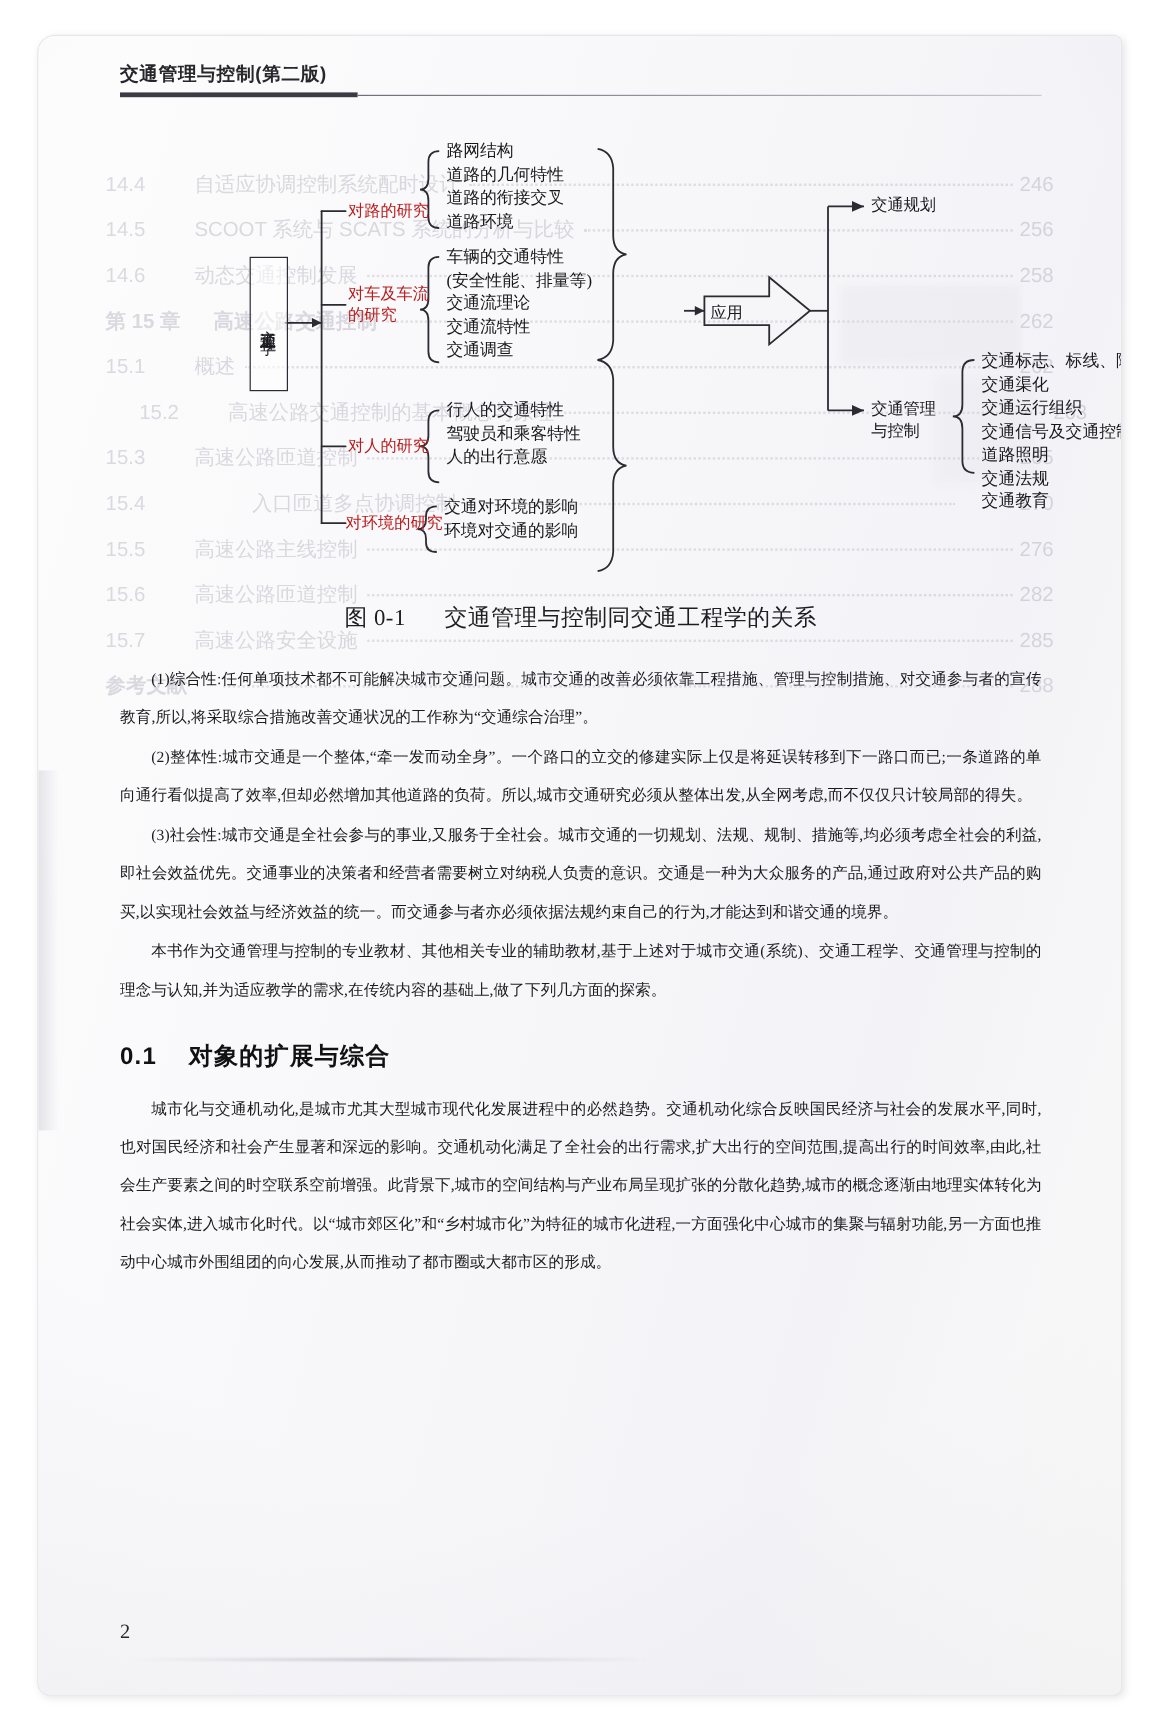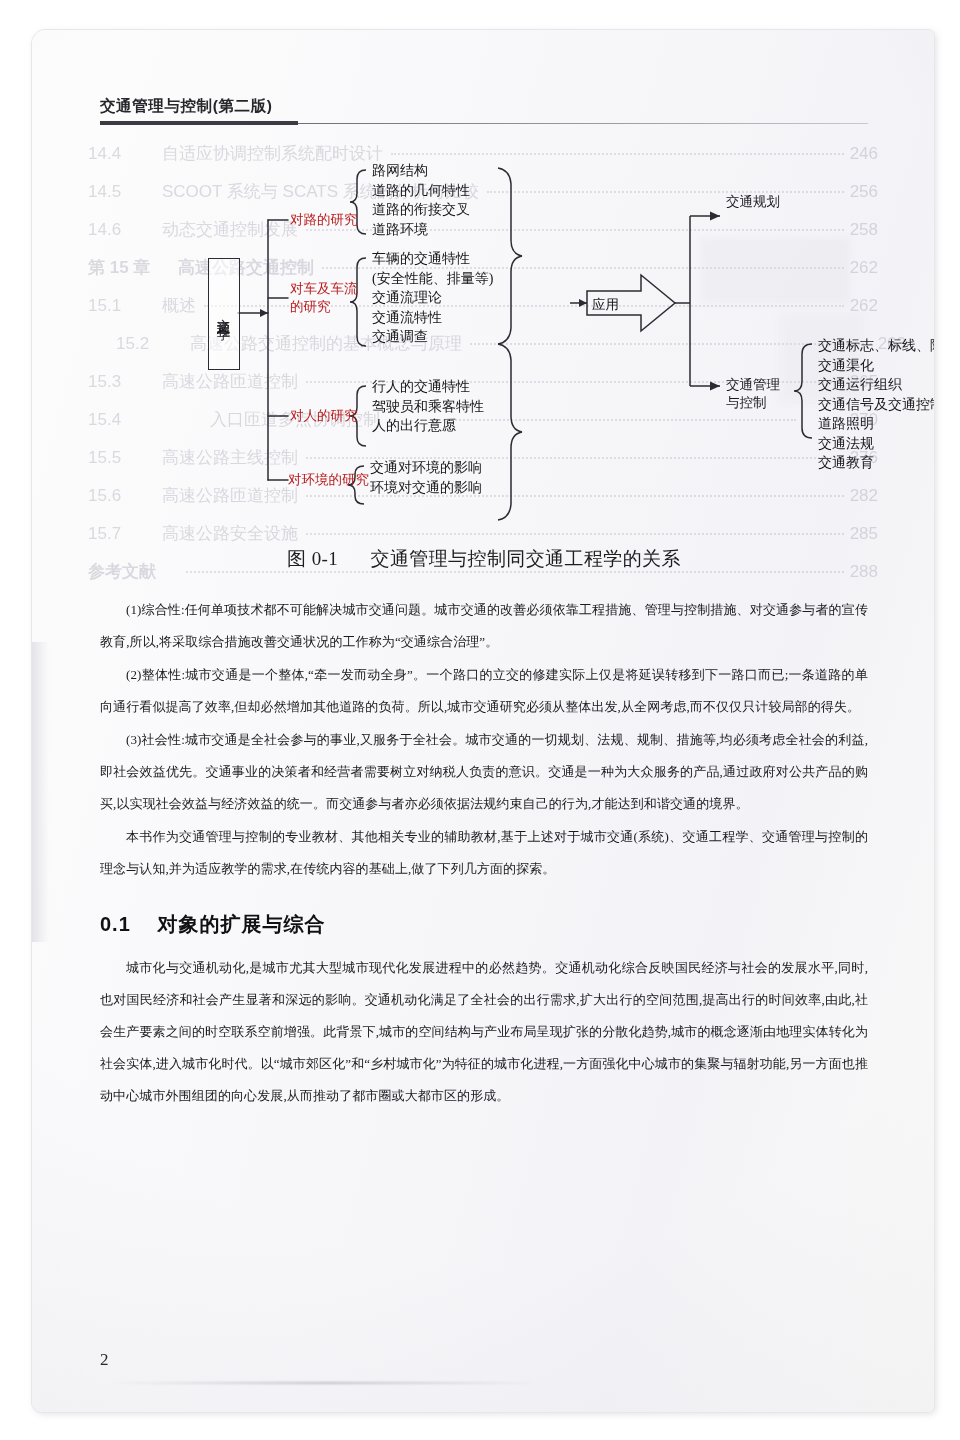--- a/index.html
+++ b/index.html
@@ -37,21 +37,20 @@
     width: 20px; height: 300px;
     background: linear-gradient(90deg, rgba(176,174,186,0.30), rgba(176,174,186,0) 85%);
     pointer-events: none;
   }
 
   .content {
     position: absolute;
     left: 68px; top: 18px;
     width: 768px;
     color: #1c1c20;
-    margin-top: 44px;
   }
 
   
   #running-header { position: relative; height: 46px; }
   #header-title {
     font-family: "Liberation Sans", "DejaVu Sans", sans-serif;
     font-weight: bold;
     font-size: 15.5px;
     letter-spacing: 0.6px;
     color: #26262b;
@@ -406,21 +405,21 @@
             <div>人的出行意愿</div>
           </div>
 
           <div class="leaf-group" style="left:270px; top:310px;">
             <div>交通对环境的影响</div>
             <div>环境对交通的影响</div>
           </div>
 
           <div id="apply-label">应用</div>
 
-          <div class="out-label" style="left:626px; top:45px;text-align:right;">交通规划</div>
+          <div class="out-label" style="left:626px; top:58px;text-align:right;">交通规划</div>
           <div class="out-label" style="left:626px; top:228px;">交通管理
 与控制</div>
 
           <div class="leaf-group" style="left:718px; top:188px;">
             <div>交通标志、标线、隔离设施等</div>
             <div>交通渠化</div>
             <div>交通运行组织</div>
             <div>交通信号及交通控制</div>
             <div>道路照明</div>
             <div>交通法规</div>

